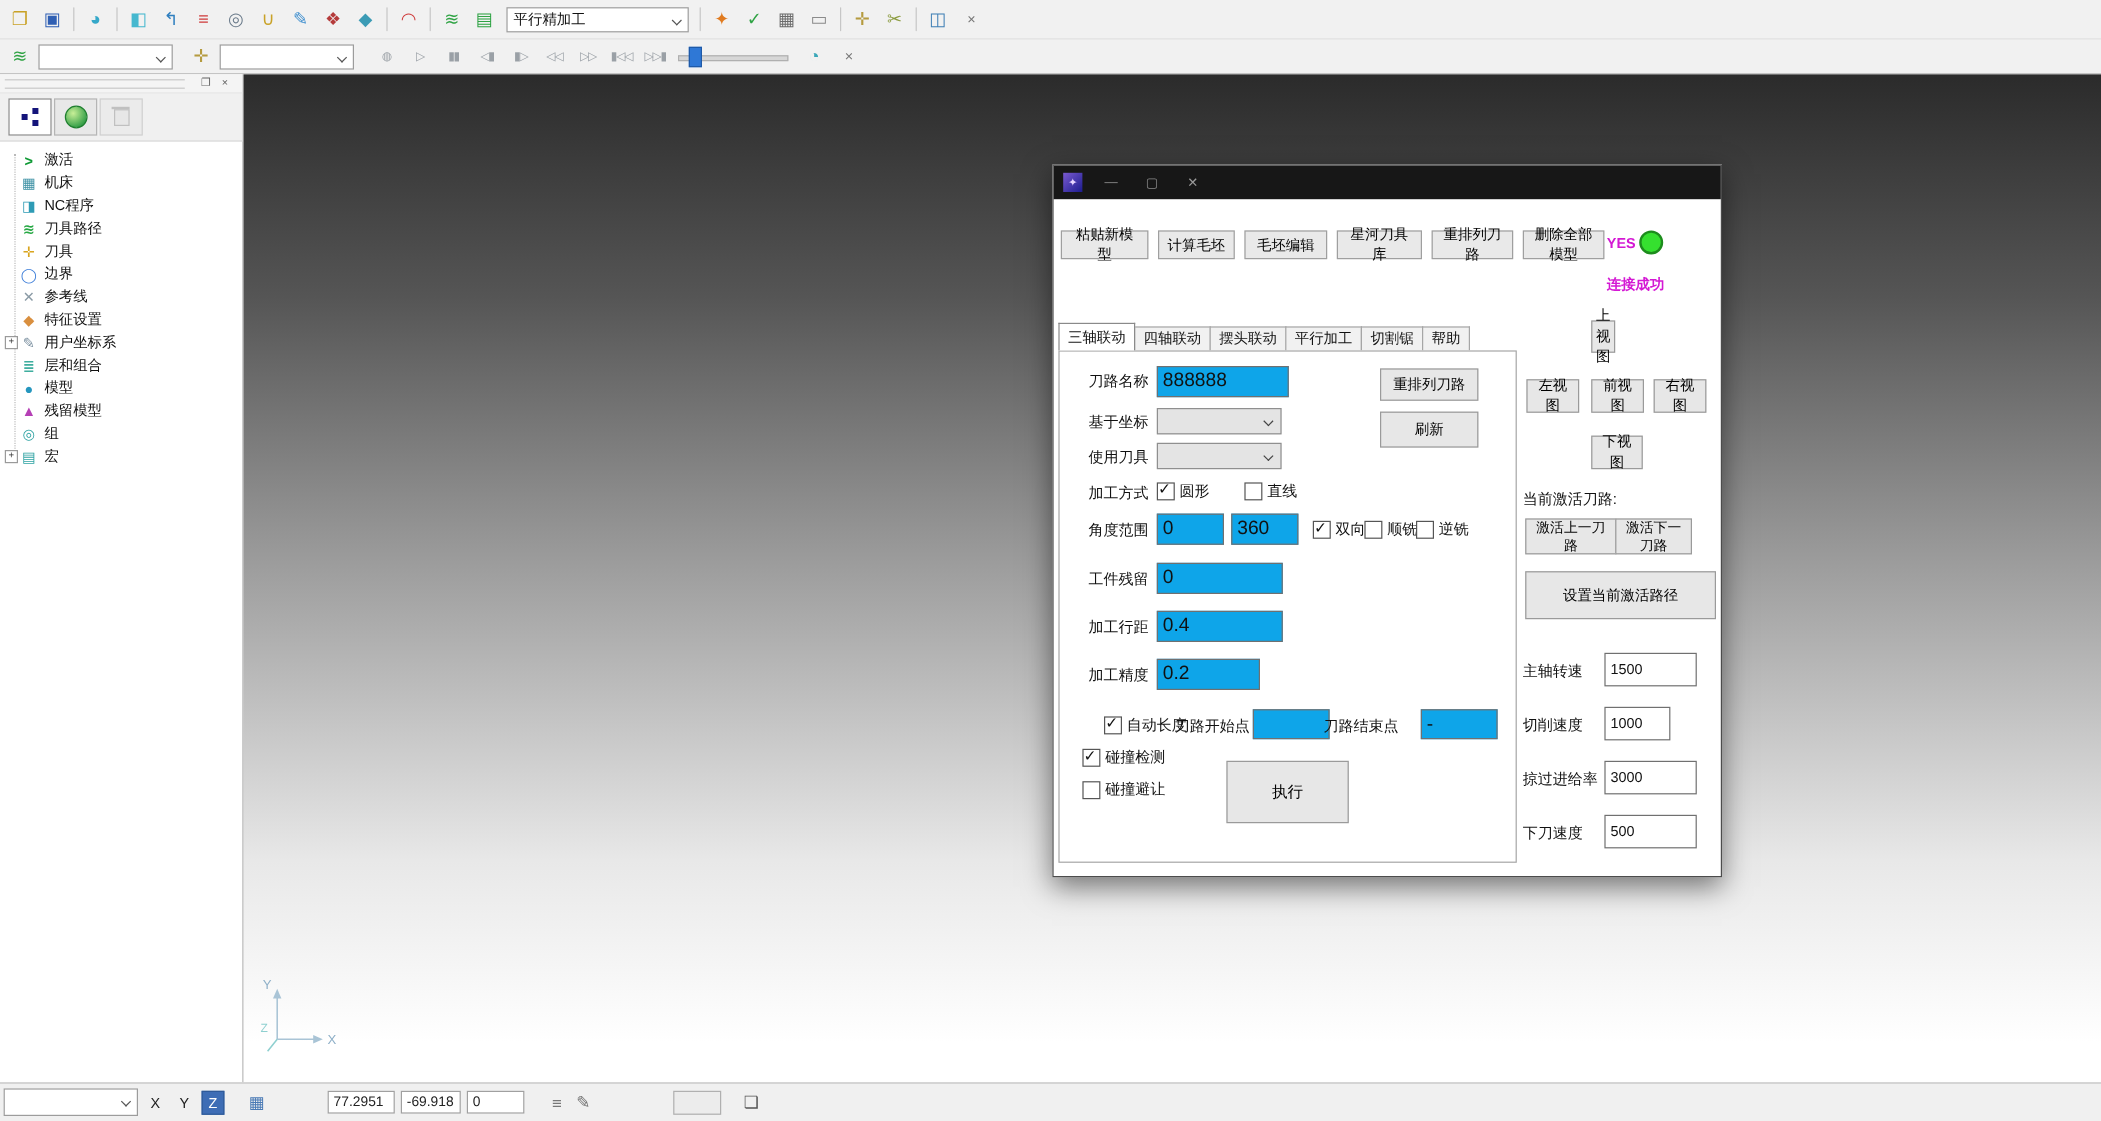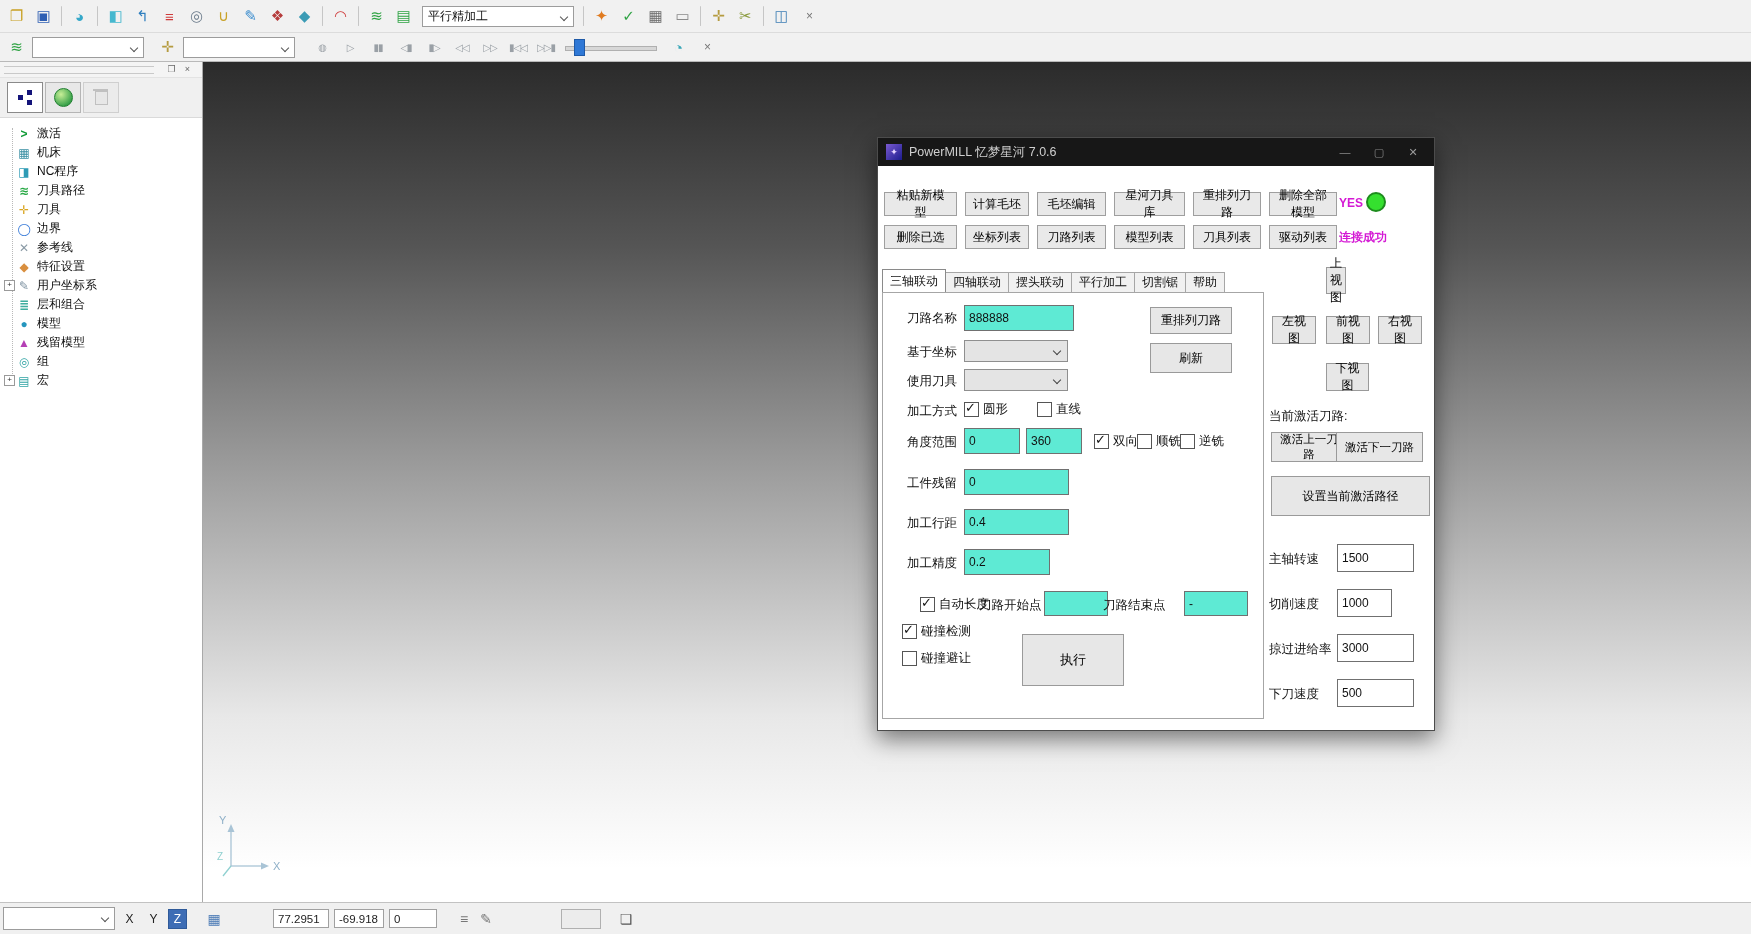--- a/index.html
+++ b/index.html
@@ -101,21 +101,21 @@
   .magenta{color:#d419d4;font-weight:bold;font-size:12px;position:absolute;white-space:nowrap;}
   #conn-dot{position:absolute;left:488px;top:54px;width:16px;height:16px;border-radius:50%;
     background:#35e02f;border:2px solid #1d8c1d;box-sizing:content-box;}
   #dlg-tabs{position:absolute;left:4px;top:132px;display:flex;align-items:flex-end;height:22px;}
   .dtab{height:20px;padding:0 7px;display:inline-flex;align-items:center;font-size:12px;color:#111;
     background:#f1f1f1;border:1px solid #a6a6a6;border-bottom:none;box-sizing:border-box;margin-right:-1px;}
   .dtab.active{height:23px;background:#fff;border-color:#8a8a8a;position:relative;z-index:2;}
   #tabpanel{position:absolute;left:4px;top:154px;width:382px;height:427px;border:1px solid #a6a6a6;
     background:#fff;box-sizing:border-box;}
   .flabel{position:absolute;font-size:12.5px;color:#111;white-space:nowrap;}
-  .finput{position:absolute;height:26px;border:1px solid #707070;background:#5eead4;font-size:12px;color:#111;
+  .finput{position:absolute;height:26px;border:1px solid #707070;background:#0ea5e9;font-size:16px;color:#111;
     padding:0 4px;box-sizing:border-box;font-family:inherit;}
   .fcombo{position:absolute;height:22px;background:#e4e4e4;border:1px solid #8f8f8f;box-sizing:border-box;}
   .fcombo::after{content:"";position:absolute;right:7px;top:7px;width:5px;height:5px;
     border:solid #444;border-width:0 1.5px 1.5px 0;transform:rotate(45deg);}
   .fbtn{position:absolute;background:#e7e7e7;border:1px solid #9a9a9a;font-size:12px;color:#000;
     display:inline-flex;align-items:center;justify-content:center;box-sizing:border-box;font-family:inherit;}
   .cbitem{position:absolute;display:inline-flex;align-items:center;font-size:12.5px;color:#111;white-space:nowrap;}
   .cb{width:13px;height:13px;border:1px solid #555;background:#fff;display:inline-block;position:relative;
     margin-right:4px;flex:0 0 13px;}
   .checked > .cb::after,.cb.on::after{content:"✓";position:absolute;left:0;top:-3px;font-size:13px;
@@ -297,44 +297,35 @@
     <line x1="14" y1="52" x2="6" y2="62" stroke="#8fd0d0" stroke-width="1.3"></line>
     <text x="2" y="10" fill="#8fb0c8" font-size="11" font-family="Liberation Sans, sans-serif">Y</text>
     <text x="56" y="56" fill="#8fb0c8" font-size="11" font-family="Liberation Sans, sans-serif">X</text>
     <text x="0" y="46" fill="#8fd0d0" font-size="10" font-family="Liberation Sans, sans-serif">Z</text>
   </svg>
 </div>
 
 <div id="dialog">
   <div id="dlg-titlebar">
     <span id="dlg-icon">✦</span>
-    <span id="dlg-title">PowerMILL 忆梦星河  7.0.6</span>
     <span class="wctl">—</span>
     <span class="wctl">▢</span>
     <span class="wctl close">✕</span>
   </div>
 
   <div class="actrow" style="top:54px;">
       <button class="actbtn">粘贴新模型</button>
       <button class="actbtn">计算毛坯</button>
       <button class="actbtn">毛坯编辑</button>
       <button class="actbtn">星河刀具库</button>
       <button class="actbtn">重排列刀路</button>
       <button class="actbtn">删除全部模型</button>
     </div>
   <span class="magenta" style="left:461px;top:58px;">YES</span>
   <span id="conn-dot"></span>
-  <div class="actrow" style="top:87px;">
-      <button class="actbtn">删除已选</button>
-      <button class="actbtn">坐标列表</button>
-      <button class="actbtn">刀路列表</button>
-      <button class="actbtn">模型列表</button>
-      <button class="actbtn">刀具列表</button>
-      <button class="actbtn">驱动列表</button>
-    </div>
   <span class="magenta" style="left:461px;top:91px;">连接成功</span>
 
   <div id="dlg-tabs">
       <span class="dtab active">三轴联动</span>
       <span class="dtab">四轴联动</span>
       <span class="dtab">摆头联动</span>
       <span class="dtab">平行加工</span>
       <span class="dtab">切割锯</span>
       <span class="dtab">帮助</span>
     </div>
@@ -415,21 +406,21 @@
     <button class="fbtn" style="left:139px;top:341px;width:102px;height:52px;font-size:13px;">执行</button>
   </div>
 
   <button class="fbtn" style="left:448px;top:129px;width:20px;height:27px;">上视图</button>
   <button class="fbtn" style="left:394px;top:178px;width:44px;height:28px;">左视图</button>
   <button class="fbtn" style="left:448px;top:178px;width:44px;height:28px;">前视图</button>
   <button class="fbtn" style="left:500px;top:178px;width:44px;height:28px;">右视图</button>
   <button class="fbtn" style="left:448px;top:225px;width:43px;height:28px;">下视图</button>
   <span class="rlabel" style="left:391px;top:270px;">当前激活刀路:</span>
   <button class="fbtn" style="left:393px;top:294px;width:76px;height:30px;font-size:11.5px;">激活上一刀路</button>
-  <button class="fbtn" style="left:458px;top:294px;width:87px;height:30px;font-size:11.5px;">激活下一刀路</button>
+  <button class="fbtn" style="left:468px;top:294px;width:64px;height:30px;font-size:11.5px;">激活下一刀路</button>
   <button class="fbtn" style="left:393px;top:338px;width:159px;height:40px;">设置当前激活路径</button>
   <span class="rlabel" style="left:391px;top:413px;">主轴转速</span>
   <input class="rinput" style="left: 459px; top: 406px; width: 77px;" value="1500">
   <span class="rlabel" style="left:391px;top:458px;">切削速度</span>
   <input class="rinput" style="left: 459px; top: 451px; width: 55px;" value="1000">
   <span class="rlabel" style="left:391px;top:503px;">掠过进给率</span>
   <input class="rinput" style="left: 459px; top: 496px; width: 77px;" value="3000">
   <span class="rlabel" style="left:391px;top:548px;">下刀速度</span>
   <input class="rinput" style="left: 459px; top: 541px; width: 77px;" value="500">
 </div>

